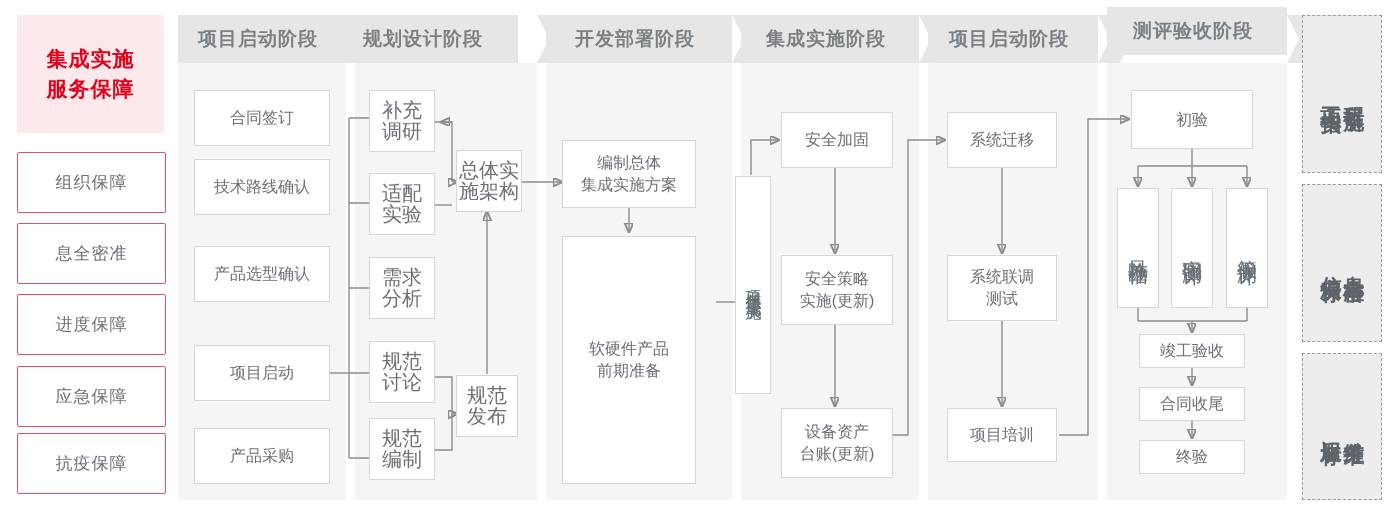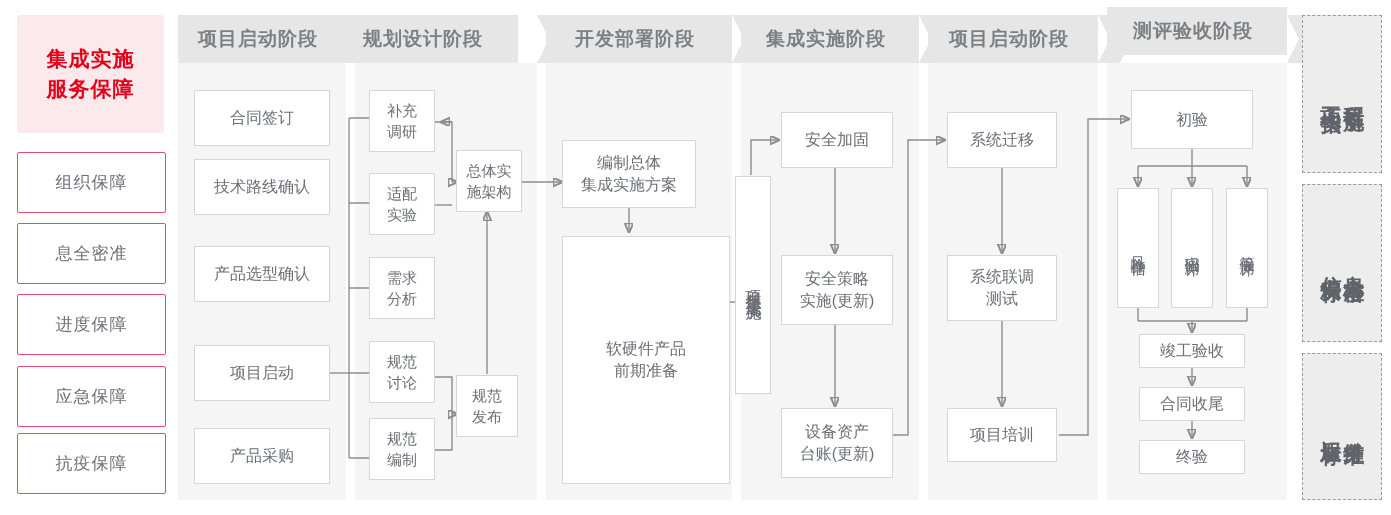--- a/index.html
+++ b/index.html
@@ -38,21 +38,21 @@
   .chev{
     position:absolute;width:34px;height:48px;
   }
 
   
   .node{
     position:absolute;background:#ffffff;border:1px solid #d6d6d6;
     display:flex;align-items:center;justify-content:center;text-align:center;
     color:#6b7077;font-size:16px;line-height:22px;box-sizing:border-box;
   }
-  .node.sm{font-size:15px;line-height:21px;}
+  .node.sm{font-size:20px;line-height:21px;}
   .node.vert{
     writing-mode:vertical-rl;text-orientation:upright;
     letter-spacing:2px;line-height:1.05;
   }
 
   
   .std{
     position:absolute;left:1302px;width:80px;
     background:#ededed;border:1px dashed #9a9a9a;
     display:flex;align-items:center;justify-content:center;
@@ -241,21 +241,21 @@
   <div class="node sm" style="left:456px;top:150px;width:66px;height:62px">
       <span>总体实<br>施架构</span>
     </div>
   <div class="node sm" style="left:456px;top:375px;width:62px;height:62px">
       <span>规范<br>发布</span>
     </div>
 
   <div class="node" style="left:562px;top:140px;width:134px;height:68px">
       <span>编制总体<br>集成实施方案</span>
     </div>
-  <div class="node" style="left:562px;top:236px;width:168px;height:248px">
+  <div class="node" style="left:562px;top:236px;width:134px;height:248px">
       <span>软硬件产品<br>前期准备</span>
     </div>
 
   <div class="node vert" style="left:735px;top:176px;width:36px;height:218px">
       <span>项目整体集成实施</span>
     </div>
 
   <div class="node" style="left:781px;top:112px;width:112px;height:56px">
       <span>安全加固</span>
     </div>

